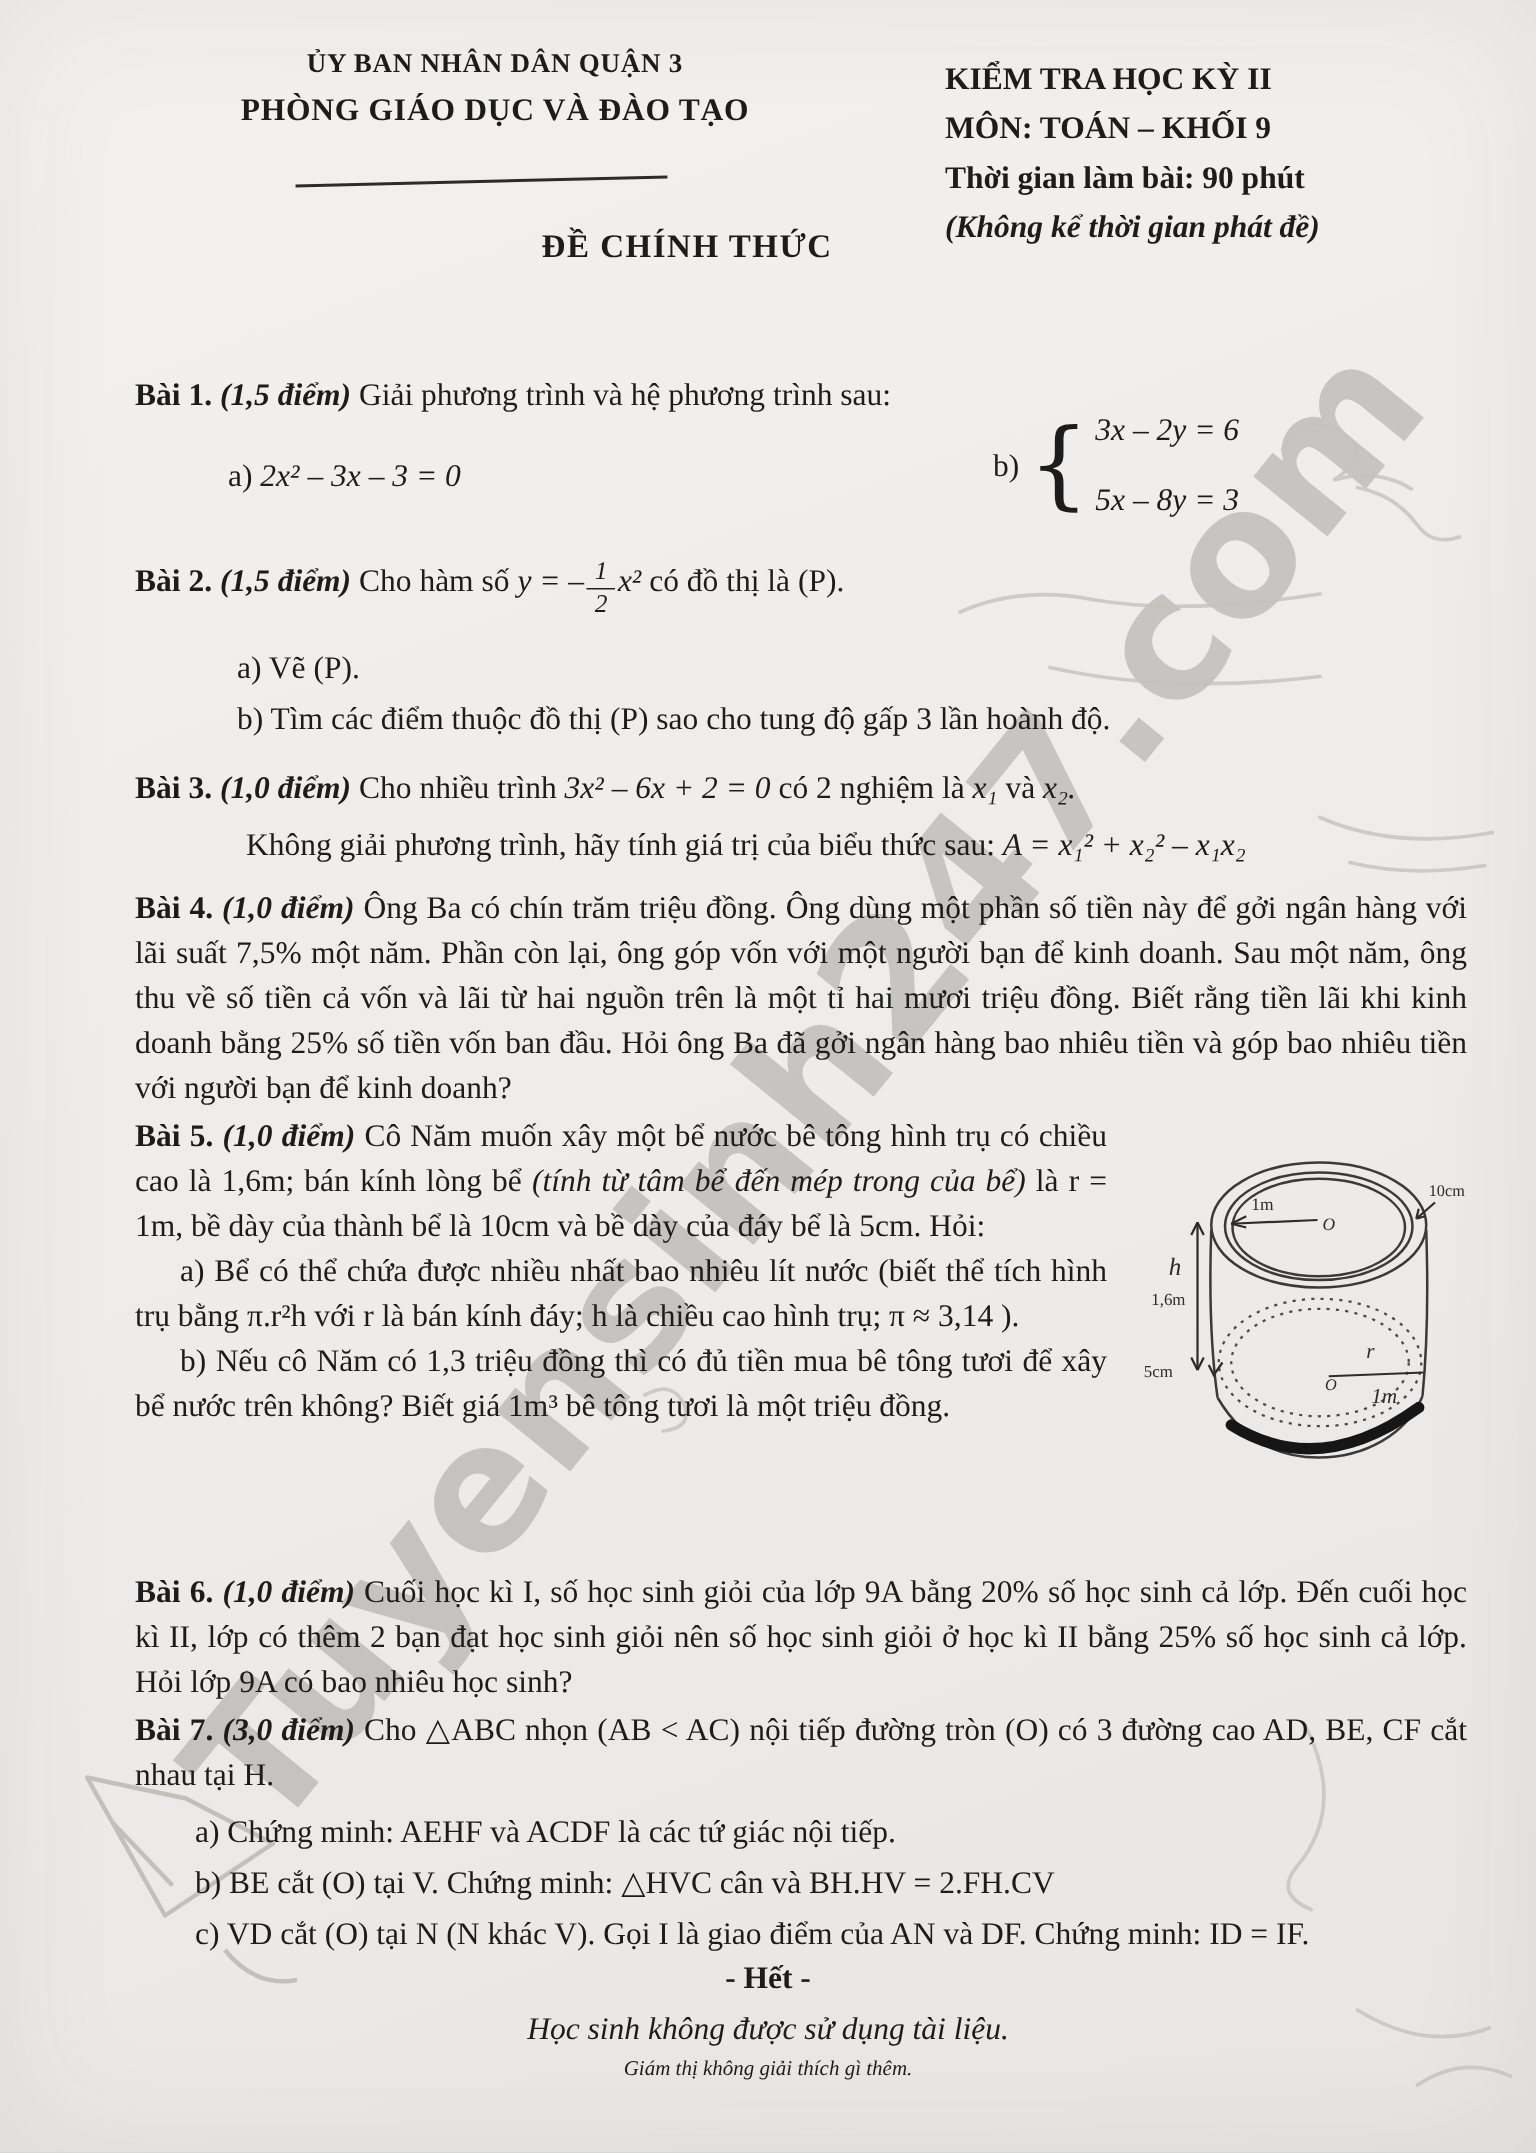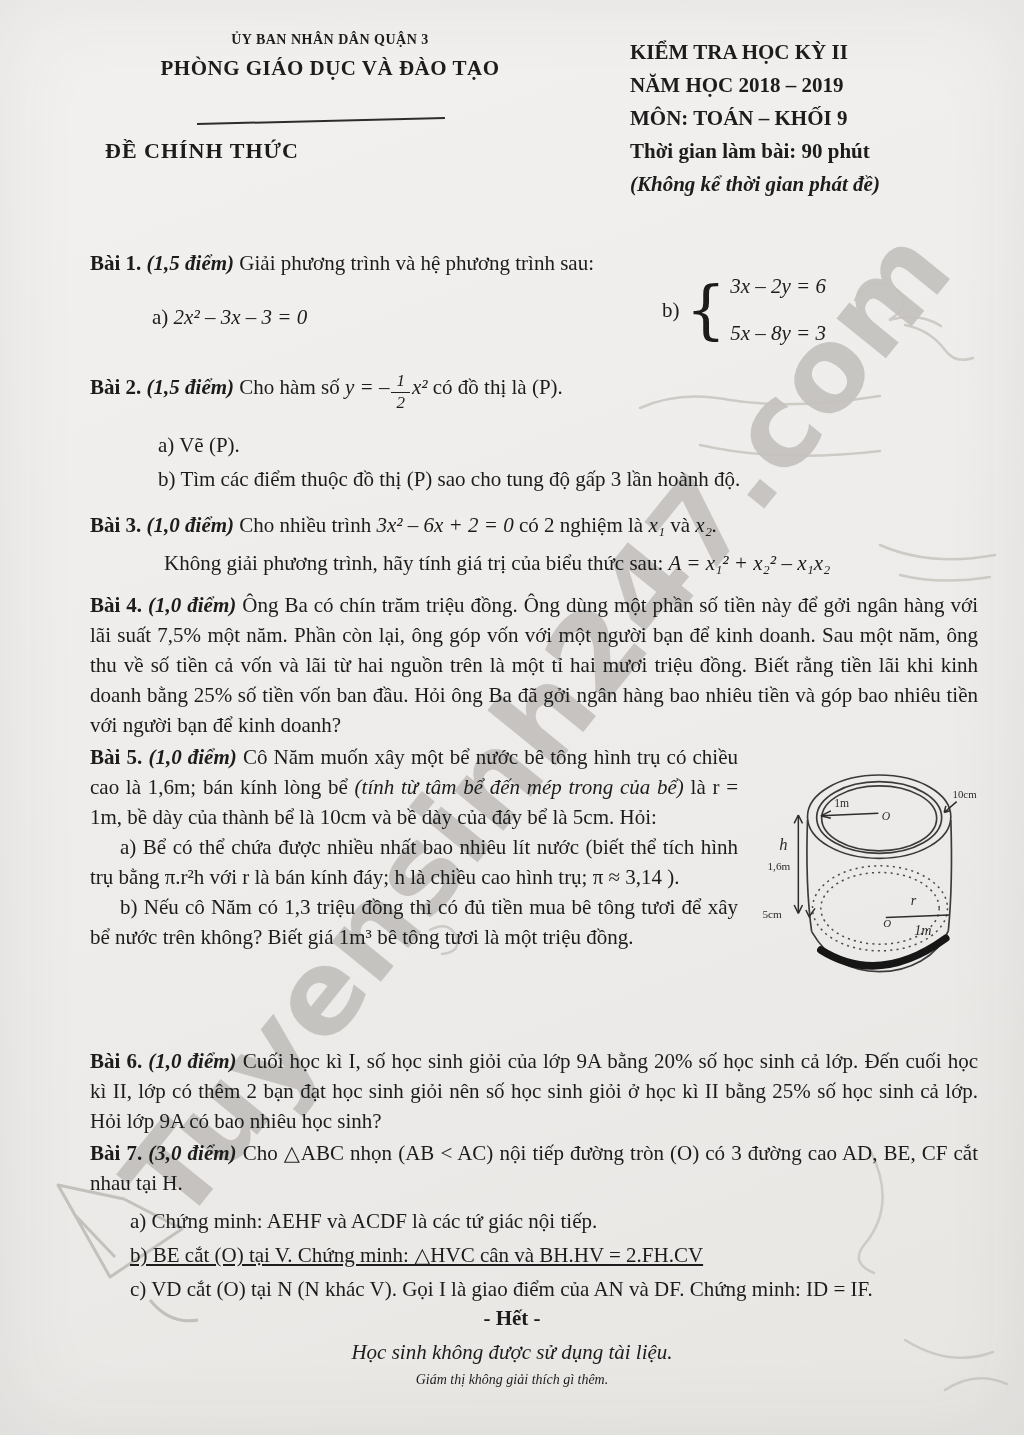--- a/index.html
+++ b/index.html
@@ -29,24 +29,24 @@
     font-family:"DejaVu Sans","Liberation Sans",sans-serif;
     font-weight:bold; font-size:116px; letter-spacing:1px;
     color:rgba(122,118,113,.34);
     white-space:nowrap; z-index:1; pointer-events:none;
   }
   .content { position:relative; z-index:2; }
   .scribbles { position:absolute; left:0; top:0; z-index:1; pointer-events:none; }
 
   
   .hdr-left { left:105px; top:32px; width:450px; text-align:center; }
-  .hdr-left .l1 { font-size:14px; letter-spacing:.5px; }
+  .hdr-left .l1 { font-size:18px; letter-spacing:.5px; }
   .hdr-left .l2 { font-size:21px; margin-top:8px; letter-spacing:.5px; }
   .hdr-rule { left:197px; top:120px; width:248px; height:2.4px; background:#2c2c2c; transform:rotate(-1.4deg); }
-  .hdr-decree { left:105px; top:138px; width:450px; text-align:left; font-size:22px; letter-spacing:1px;font-family:Liberation Serif, serif; }
+  .hdr-decree { left:105px; top:151px; width:450px; text-align:right; font-size:22px; letter-spacing:1px;font-family:Liberation Serif, serif; }
   .hdr-right { left:630px; top:36px; width:340px; font-size:21px; line-height:33px; }
 
   
   .eq-row { display:flex; align-items:center; }
   .brace { font-size:64px; font-weight:400; line-height:58px; margin:0 4px 0 6px; font-family:"DejaVu Serif",serif; }
   .sys { display:flex; flex-direction:column; gap:22px; font-size:21px; }
 
   .frac { display:inline-block; vertical-align:-14px; text-align:center; font-size:17px; line-height:1.1; font-style:italic; margin:0 2px; }
   .frac .num { display:block; border-bottom:1.6px solid #222; padding:0 5px 1px; }
   .frac .den { display:block; padding-top:1px; }
@@ -90,21 +90,20 @@
 
     <div class="abs hdr-left">
       <div class="l1 b">ỦY BAN NHÂN DÂN QUẬN 3</div>
       <div class="l2 b">PHÒNG GIÁO DỤC VÀ ĐÀO TẠO</div>
     </div>
     <div class="abs hdr-rule"></div>
     <div class="abs hdr-decree b">ĐỀ CHÍNH THỨC</div>
 
     <div class="abs hdr-right">
       <div class="b">KIỂM TRA HỌC KỲ II</div>
-      <div class="b">NĂM HỌC 2018 – 2019</div>
       <div class="b">MÔN: TOÁN – KHỐI 9</div>
       <div class="b">Thời gian làm bài: 90 phút</div>
       <div class="bi">(Không kể thời gian phát đề)</div>
     </div>
 
     <div class="abs fs21" style="left:90px; top:248px; width:890px;">
       <span class="b">Bài 1.</span>
       <span class="bi">(1,5 điểm)</span>
       <span>Giải phương trình và hệ phương trình sau:</span>
     </div>
@@ -227,21 +226,21 @@
       <span class="bi">(1,0 điểm)</span>
       <span>Cuối học kì I, số học sinh giỏi của lớp 9A bằng 20% số học sinh cả lớp. Đến cuối học kì II, lớp có thêm 2 bạn đạt học sinh giỏi nên số học sinh giỏi ở học kì II bằng 25% số học sinh cả lớp. Hỏi lớp 9A có bao nhiêu học sinh?</span>
     </p>
 
     <p class="abs fs21 just" style="left:90px; top:1138px; width:888px;">
       <span class="b">Bài 7.</span>
       <span class="bi">(3,0 điểm)</span>
       <span>Cho △ABC nhọn (AB &lt; AC) nội tiếp đường tròn (O) có 3 đường cao AD, BE, CF cắt nhau tại H.</span>
     </p>
     <div class="abs fs21" style="left:130px; top:1206px; width:860px;">a) Chứng minh: AEHF và ACDF là các tứ giác nội tiếp.</div>
-    <div class="abs fs21" style="left:130px; top:1240px; width:860px;text-decoration:underline;">b) BE cắt (O) tại V. Chứng minh: △HVC cân và BH.HV = 2.FH.CV</div>
+    <div class="abs fs21" style="left:130px; top:1240px; width:860px;">b) BE cắt (O) tại V. Chứng minh: △HVC cân và BH.HV = 2.FH.CV</div>
     <div class="abs fs21" style="left:130px; top:1274px; width:860px;">c) VD cắt (O) tại N (N khác V). Gọi I là giao điểm của AN và DF. Chứng minh: ID = IF.</div>
 
     <div class="abs footer-line b" style="top:1306px; font-size:21px;">- Hết -</div>
     <div class="abs footer-line i" style="top:1340px; font-size:21px;">Học sinh không được sử dụng tài liệu.</div>
     <div class="abs footer-line i" style="top:1372px; font-size:14px;font-family:Liberation Serif, serif;">Giám thị không giải thích gì thêm.</div>
 
   </div>
 </div>
 
 </body></html>

